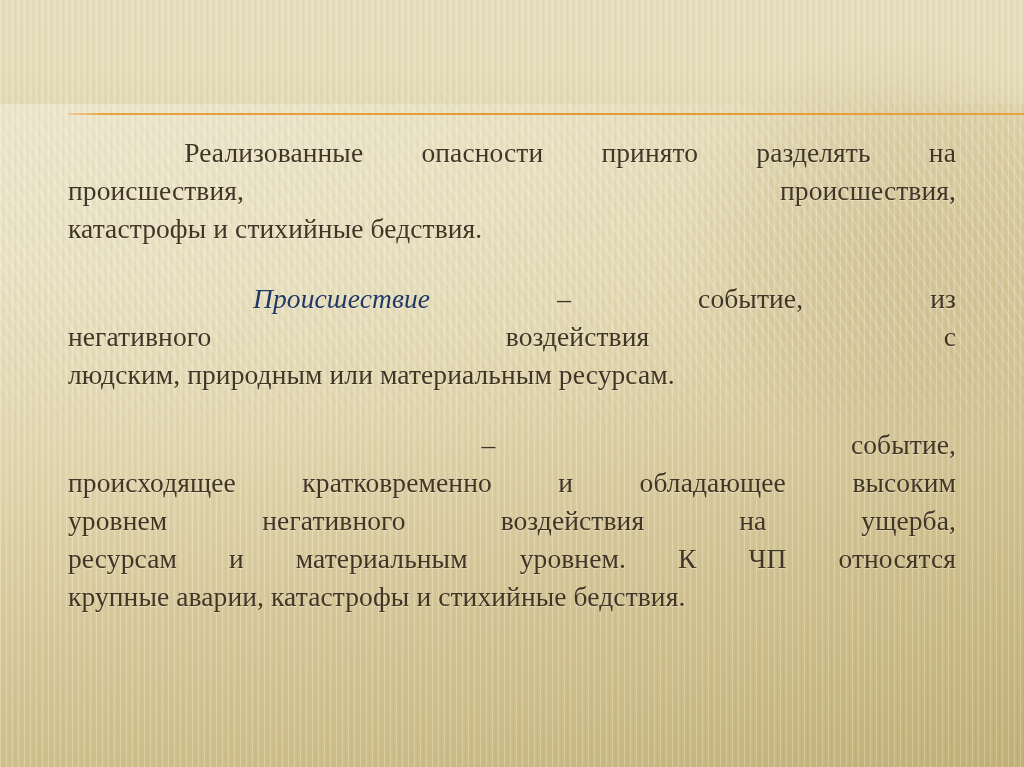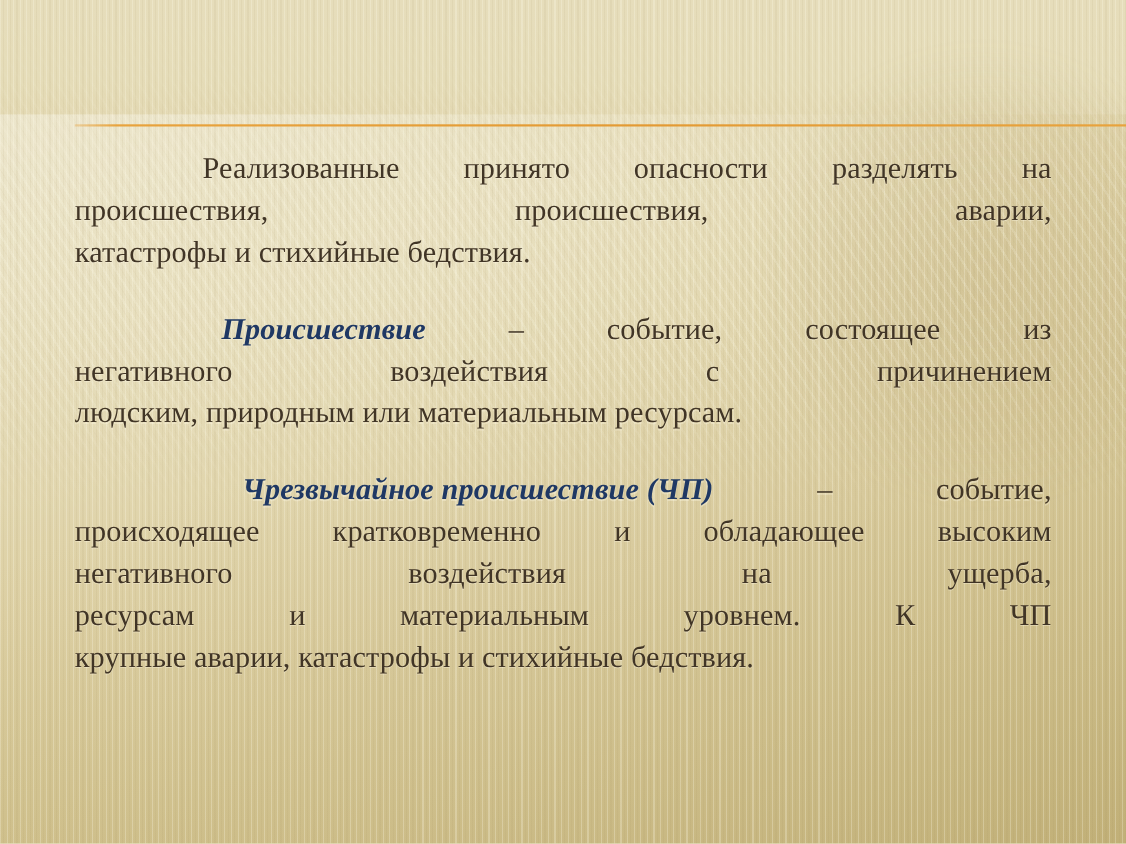--- a/index.html
+++ b/index.html
@@ -136,21 +136,21 @@
   
   .stretch {
     display: flex;
     justify-content: space-between;
     width: 100%;
   }
   .stretch > span { white-space: pre; }
 
   .term {
     color: #1f3864;
-    font-weight: bold;
+    font-weight: normal;
     font-style: italic;
   }
 </style>
 </head>
 <body>
 
 <div id="slide">
 
   <div class="bg-base"></div>
   <div class="bg-vignette"></div>
@@ -160,70 +160,68 @@
   <div class="bg-diagonal"></div>
 
   <div class="rule"></div>
 
   <div class="content">
 
     <p class="para">
       <span class="jline first stretch">
         <span style="width:58px"></span>
           <span>Реализованные</span>
+          <span>опасности</span>
           <span>принято</span>
-          <span>опасности</span>
           <span>разделять</span>
           <span>на</span>
       </span>
       <span class="jline stretch">
         <span>происшествия,</span>
           <span>происшествия,</span>
-          <span>аварии,</span>
       </span>
       <span class="jline last">катастрофы и стихийные бедствия.</span>
     </p>
 
     <p class="para">
       <span class="jline first stretch">
         <span style="width:58px"></span>
           <span class="term">Происшествие</span>
           <span>–</span>
           <span>событие,</span>
-          <span>состоящее</span>
           <span>из</span>
       </span>
       <span class="jline stretch">
         <span>негативного</span>
           <span>воздействия</span>
           <span>с</span>
-          <span>причинением</span>
       </span>
       <span class="jline last">людским, природным или материальным ресурсам.</span>
     </p>
 
     <p class="para">
       <span class="jline first stretch">
         <span style="width:58px"></span>
-          <span class="term">Чрезвычайное происшествие (ЧП)</span>
           <span>–</span>
           <span>событие,</span>
       </span>
       <span class="jline">происходящее кратковременно и обладающее высоким</span>
       <span class="jline stretch">
+        <span>уровнем</span>
           <span>негативного</span>
           <span>воздействия</span>
           <span>на</span>
           <span>ущерба,</span>
       </span>
       <span class="jline stretch">
         <span>ресурсам</span>
           <span>и</span>
           <span>материальным</span>
           <span>уровнем.</span>
           <span>К</span>
           <span>ЧП</span>
+          <span>относятся</span>
       </span>
       <span class="jline last">крупные аварии, катастрофы и стихийные бедствия.</span>
     </p>
 
   </div>
 </div>
 
 </body></html>

